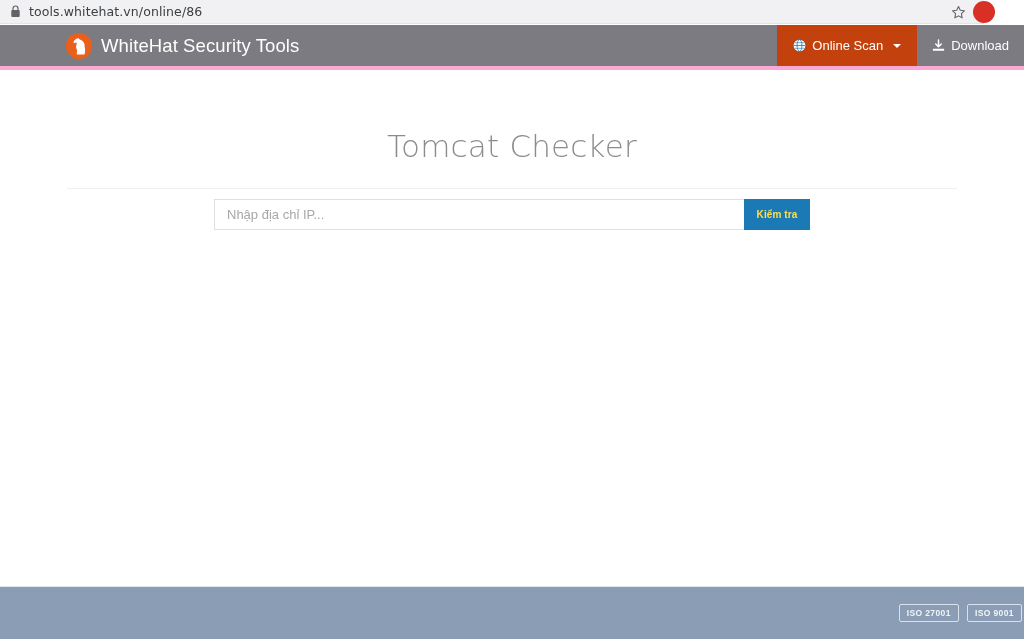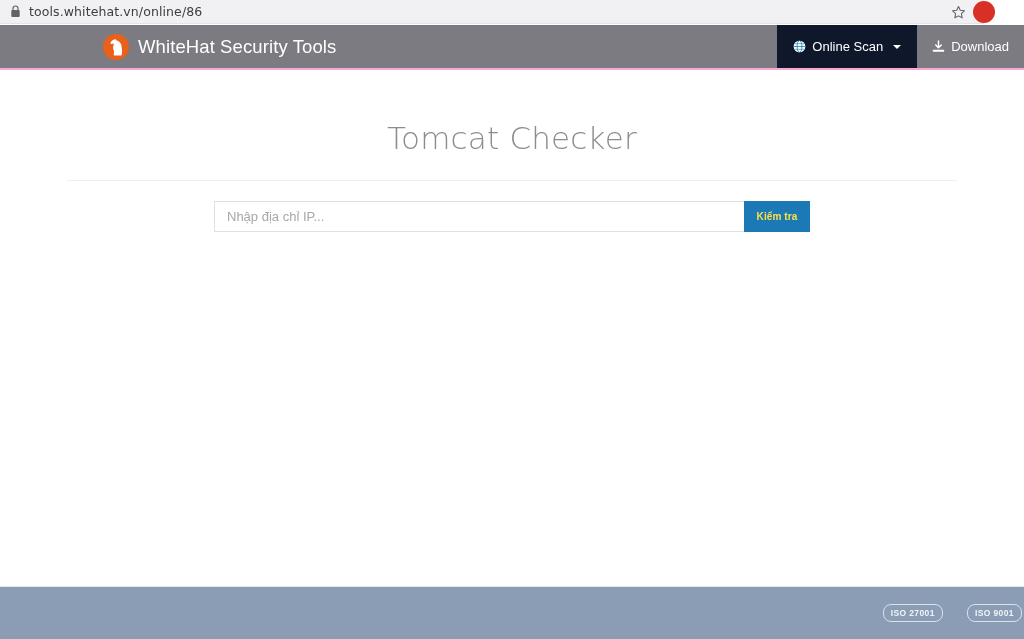--- a/index.html
+++ b/index.html
@@ -57,22 +57,22 @@
     top: 25px; left: 0;
     width: 1024px; height: 614px;
     background: #ffffff;
   }
 
   
   .navbar {
     position: relative;
     height: 45px;
     background: #7b7b81;
-    border-bottom: 2px solid #f9a8d4;
-    display: flex; align-items: stretch; padding-left: 37px;
+    border-bottom: 4px solid #f9a8d4;
+    display: flex; align-items: stretch;
   }
   .brand {
     display: flex; align-items: center;
     margin-left: 66px;
     gap: 9px;
     color: #ffffff;
     text-decoration: none;
   }
   .brand-logo {
     width: 26px; height: 26px;
@@ -96,21 +96,21 @@
   }
   .nav-item {
     display: flex; align-items: center; gap: 6px;
     padding: 0 15px;
     color: #ffffff;
     font-size: 13px;
     text-decoration: none;
     white-space: nowrap;
     cursor: pointer;
   }
-  .nav-item.active { background: #0f172a; padding: 0 16px; }
+  .nav-item.active { background: #c2410c; padding: 0 16px; }
   .nav-icon {
     display: inline-flex; align-items: center; justify-content: center;
     width: 13px; height: 13px;
     flex: 0 0 auto;
   }
   .nav-icon svg { display: block; }
   .caret {
     width: 0; height: 0;
     border-left: 4px solid transparent;
     border-right: 4px solid transparent;
@@ -123,34 +123,34 @@
     position: relative;
     height: 516px;
     background: #ffffff;
   }
   .page-title {
     text-align: center;
     font-size: 31px;
     font-weight: 300;
     color: #8c8c8c;
     letter-spacing: 0.2px;
-    margin: 0;
+    margin: 8px;
     padding-top: 50px;
     font-family: "DejaVu Sans", sans-serif;
   }
   .divider {
     width: 890px;
     margin: 24px auto 0 auto;
     height: 1px;
     background: #eeeeee;
     border: 0;
   }
   .search-row {
     width: 596px;
-    margin: 20px auto 0 auto;
+    margin: 10px auto 0 auto;
     display: flex;
     align-items: stretch;
   }
   .ip-input {
     flex: 1 1 auto;
     height: 31px;
     border: 1px solid #e0e0e0;
     border-right: none;
     background: #ffffff;
     padding: 0 12px;
@@ -191,24 +191,23 @@
     gap: 18px;
   }
   .iso-badges { display: flex; gap: 8px; }
   .iso-badge {
     border: 1px solid #d9e1ec;
     color: #f0f4f9;
     font-size: 8.5px;
     font-weight: bold;
     letter-spacing: 0.4px;
     padding: 3px 7px 3px 7px;
-    border-radius: 8px;
+    border-radius: 2px;
     white-space: nowrap;
     font-family: "Liberation Sans", sans-serif;
-    margin-left: 16px;
   }
   .footer-text {
     text-align: right;
     color: #ffffff;
     font-size: 12px;
     line-height: 16px;
     white-space: nowrap;
   }
   .footer-text a { color: #ffffff; text-decoration: none; cursor: pointer; }
   .footer-sep { color: #ffffff; }

